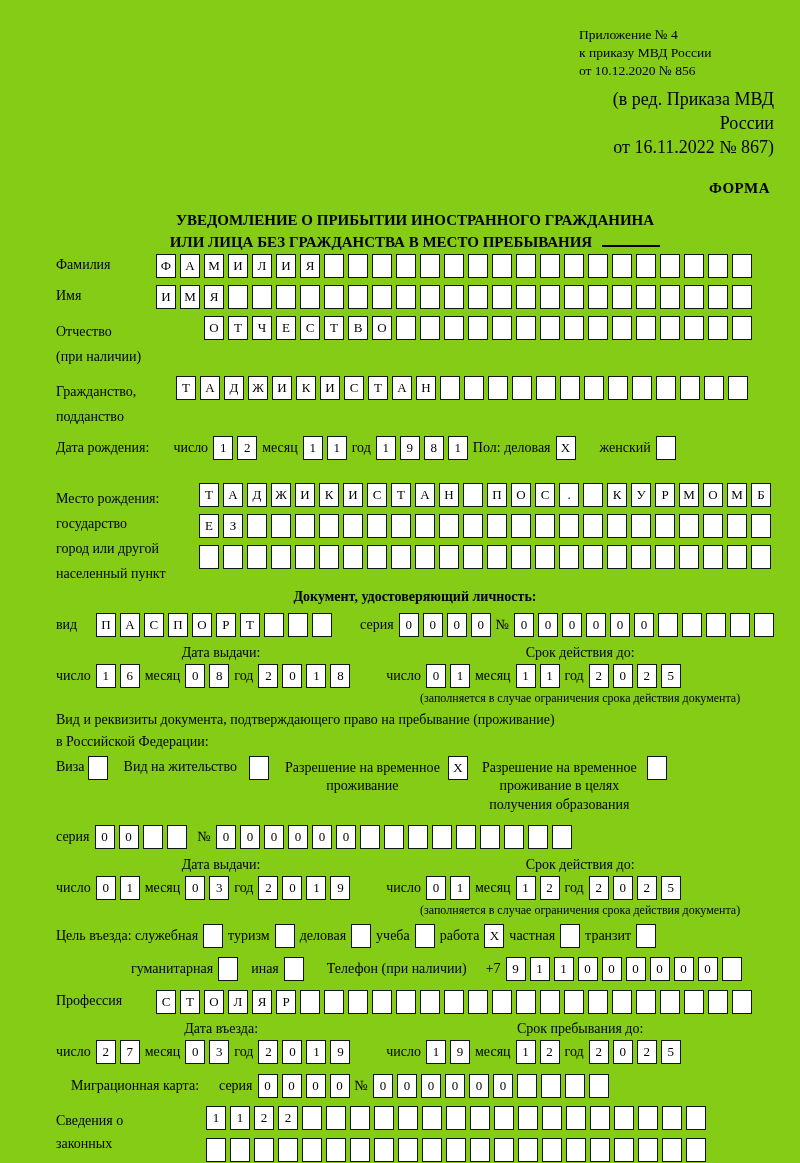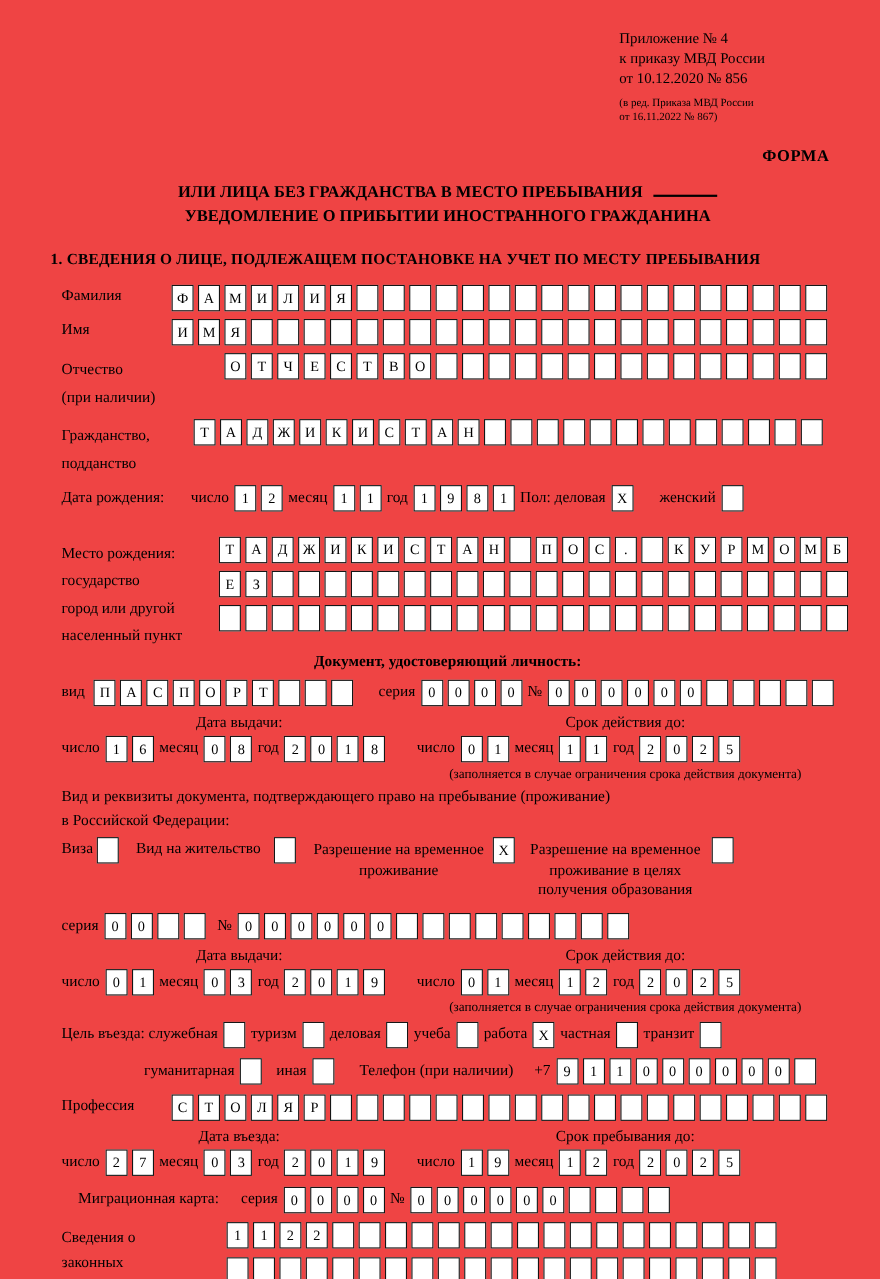--- a/index.html
+++ b/index.html
@@ -1,22 +1,22 @@
 <!DOCTYPE html>
 <html><head>
 <meta charset="utf-8">
 <style>
   html,body{margin:0;padding:0;background:#fff;}
   .page{
-    width:800px;height:1163px;box-sizing:border-box;background:#ef4444;color:#000;
+    width:800px;height:1163px;box-sizing:border-box;background:#84cc16;color:#000;
     font-family:"Liberation Serif","DejaVu Serif",serif;font-size:14px;
-    padding:26px 42px 10px 56px;overflow:hidden;position:relative;
+    padding:26px 26px 10px 56px;overflow:hidden;position:relative;
   }
   .appendix{margin-left:auto;width:195px;line-height:1.35;font-size:13.5px;}
-  .appendix .ed{margin-top:6px;font-size:10px;}
+  .appendix .ed{margin-top:6px;font-size:18px;text-align:right;}
   .form-label{text-align:right;font-weight:bold;font-size:15px;margin:20px 4px 0 0;letter-spacing:.5px;}
   .title{text-align:center;font-weight:bold;font-size:15px;line-height:1.5;margin-top:12px;}
   .blank-line{display:inline-block;width:58px;border-bottom:2px solid #000;height:14px;margin-left:10px;vertical-align:baseline;}
   .sec-head{font-weight:bold;font-size:14px;margin:20px 0 14px -10px;letter-spacing:.2px;}
   .row{display:flex;align-items:flex-start;margin-bottom:7px;}
   .row .lbl{flex:0 0 auto;padding-top:3px;}
   .cells{display:flex;gap:4px;flex-wrap:nowrap;}
   .cell{
     flex:0 0 auto;width:20px;height:24px;box-sizing:border-box;border:1.6px solid #151515;
     display:flex;align-items:center;justify-content:center;font-size:13px;background:#fff;
@@ -47,27 +47,26 @@
     <div>от 10.12.2020 № 856</div>
     <div class="ed">
       <div>(в ред. Приказа МВД России</div>
       <div>от 16.11.2022 № 867)</div>
     </div>
   </div>
 
   <div class="form-label">ФОРМА</div>
 
   <div class="title">
+    <div>УВЕДОМЛЕНИЕ О ПРИБЫТИИ ИНОСТРАННОГО ГРАЖДАНИНА</div>
     <div>
       <span>ИЛИ ЛИЦА БЕЗ ГРАЖДАНСТВА В МЕСТО ПРЕБЫВАНИЯ</span><span class="blank-line"></span>
     </div>
-    <div>УВЕДОМЛЕНИЕ О ПРИБЫТИИ ИНОСТРАННОГО ГРАЖДАНИНА</div>
-  </div>
-
-  <div class="sec-head">1. СВЕДЕНИЯ О ЛИЦЕ, ПОДЛЕЖАЩЕМ ПОСТАНОВКЕ НА УЧЕТ ПО МЕСТУ ПРЕБЫВАНИЯ</div>
+  </div>
+
 
   <div class="row">
     <div class="lbl w100">Фамилия</div>
     <div class="cells">
         <div class="cell">Ф</div>
         <div class="cell">А</div>
         <div class="cell">М</div>
         <div class="cell">И</div>
         <div class="cell">Л</div>
         <div class="cell">И</div>

